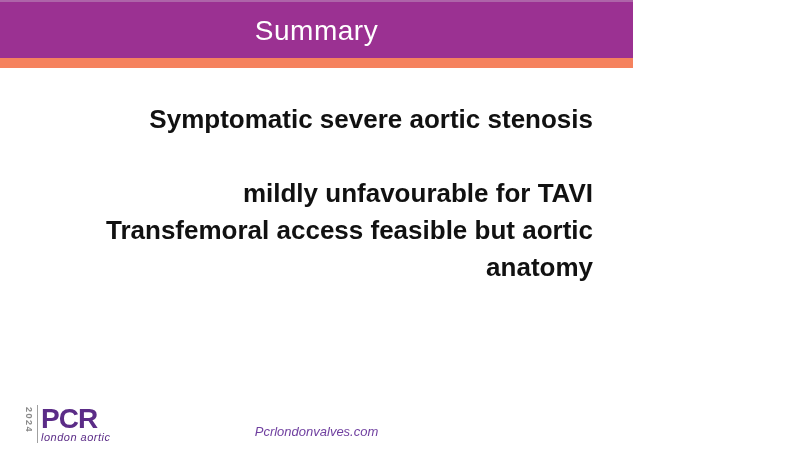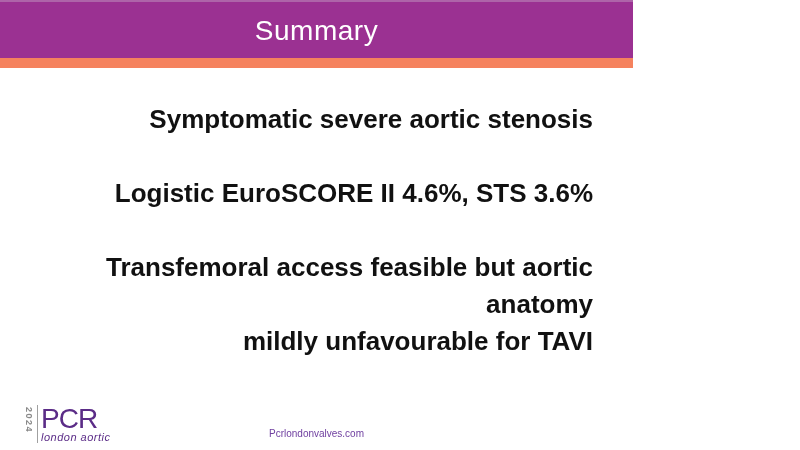--- a/index.html
+++ b/index.html
@@ -85,66 +85,66 @@
     background: #a0a0a0;
     margin: 0 3px 0 3px;
   }
   .logo-main {
     display: flex;
     flex-direction: column;
     justify-content: flex-end;
   }
   .logo-brand {
     font-size: 28px;
-    font-weight: 400;
+    font-weight: 700;
     color: var(--logo-purple, #5B2C87);
     line-height: 26px;
     letter-spacing: -1px;
     margin-top: 40px;
   }
   .logo-sub {
     font-size: 11px;
     font-style: italic;
     font-weight: 500;
     color: var(--logo-purple, #5B2C87);
     line-height: 11px;
     letter-spacing: 0.5px;
   }
 
   
   .website {
     position: absolute;
     left: 0; right: 0;
     bottom: 11px;
     text-align: center;
-    font-size: 10px;
+    font-size: 13px;
     color: var(--website-purple, #7040A0);
+    font-style: italic;
   }
 </style>
 </head>
 <body>
 
 <div class="slide">
 
   <div class="header">
     <div class="header-title">Summary</div>
   </div>
 
   <div class="accent-stripe"></div>
 
   <div class="body-text">
     <p>
       <span class="line">Symptomatic severe aortic stenosis</span>
     </p>
     <p>
-      <span class="line">Logistic EuroSCORE II 4.6%, STS 3.6%</span>
     </p>
     <p>
+      <span class="line">mildly unfavourable for TAVI</span>
       <span class="line">Transfemoral access feasible but aortic anatomy</span>
-      <span class="line">mildly unfavourable for TAVI</span>
     </p>
   </div>
 
   <div class="logo">
     <span class="logo-year">2024</span>
     <span class="logo-divider"></span>
     <span class="logo-main">
       <span class="logo-brand">PCR</span>
       <span class="logo-sub">london aortic</span>
     </span>

